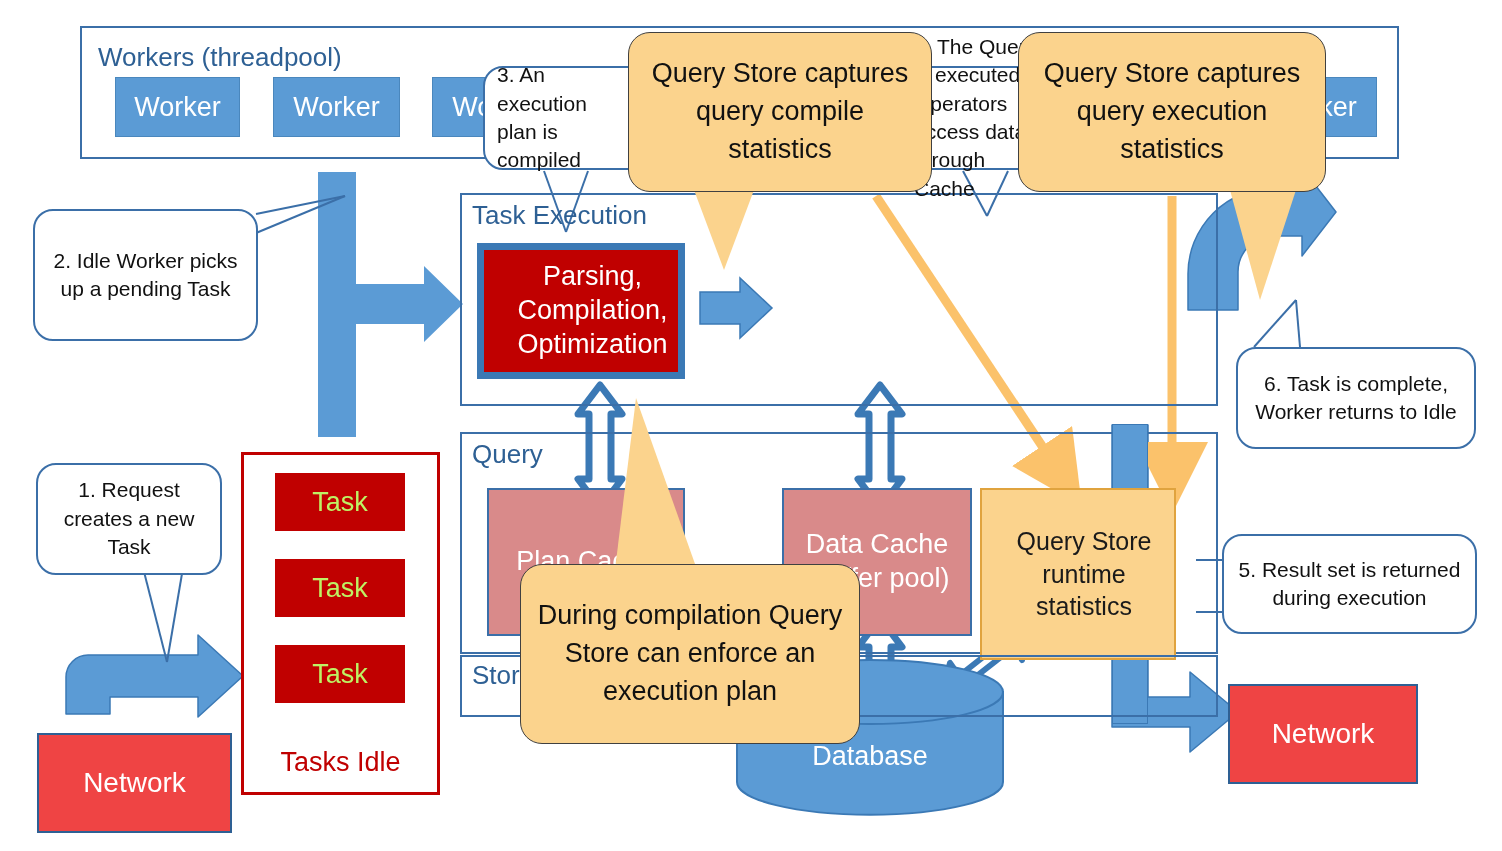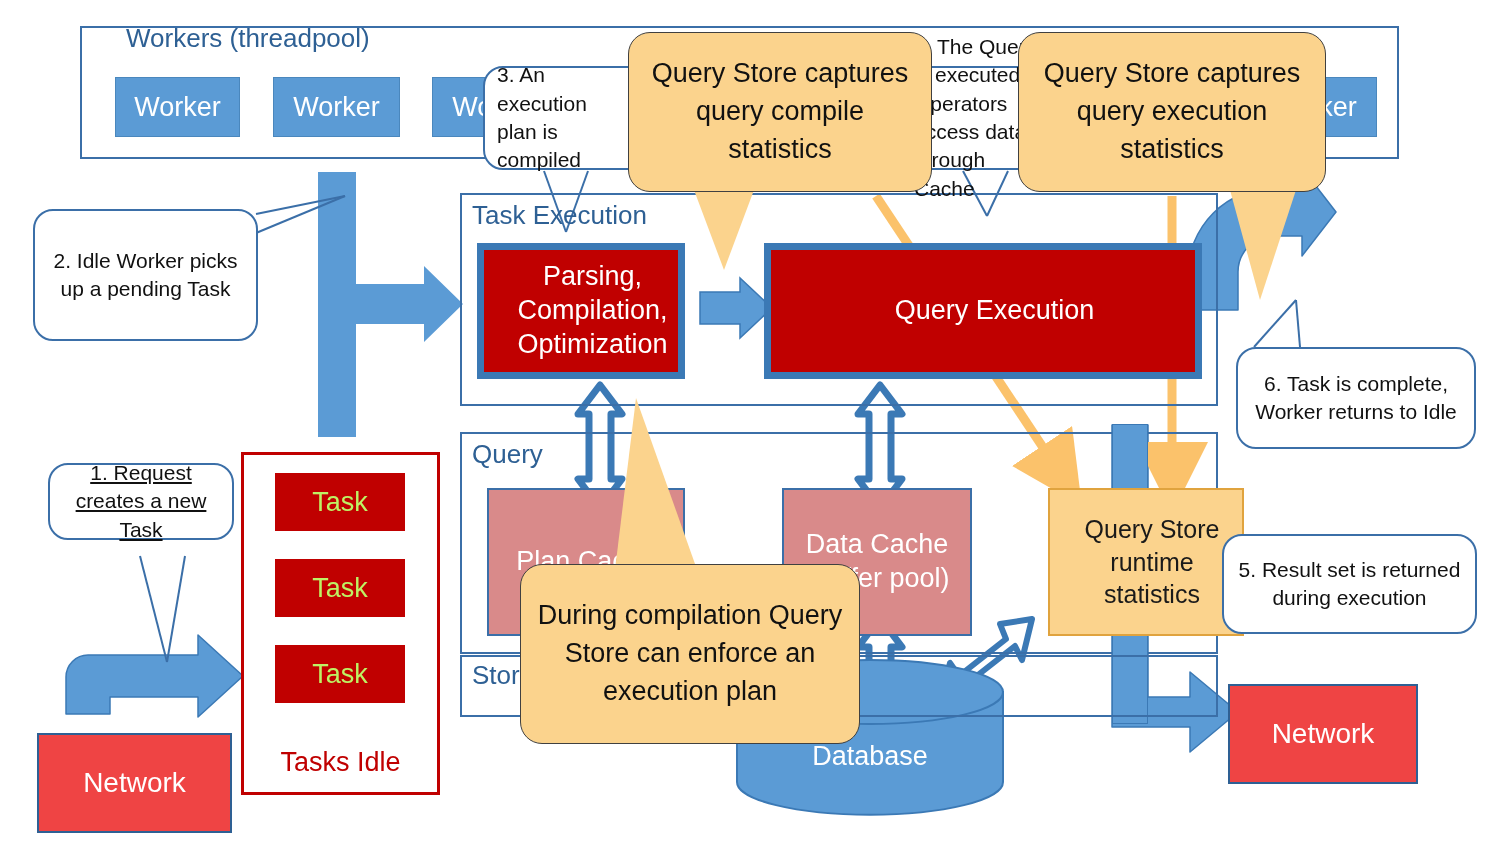--- a/index.html
+++ b/index.html
@@ -125,21 +125,21 @@
       <path d="M1300,347 L1296,300"></path>
       <path d="M140,556 L167,662"></path>
       <path d="M185,556 L167,662"></path>
       <path d="M1222,560 L1196,560"></path>
       <path d="M1222,612 L1196,612"></path>
     </g>
   </svg>
 
   <div class="abs group" style="left:80px;top:26px;width:1319px;height:133px;">
   </div>
-  <div class="abs group-label" style="left:98px;top:25px;width:400px;margin-left:28px;">Workers (threadpool)</div>
+  <div class="abs group-label" style="left:98px;top:44px;width:400px;">Workers (threadpool)</div>
 
   <div class="abs worker" style="left:115px;top:77px;width:125px;height:60px;">
     <span>Worker</span>
   </div>
   <div class="abs worker" style="left:273px;top:77px;width:127px;height:60px;">
     <span>Worker</span>
   </div>
   <div class="abs worker" style="left:432px;top:77px;width:127px;height:60px;">
     <span>Worker</span>
   </div>
@@ -150,38 +150,35 @@
     <span>Worker</span>
   </div>
 
   <div class="abs group" style="left:460px;top:193px;width:758px;height:213px;"></div>
   <div class="abs group-label" style="left:472px;top:202px;width:300px;">Task Execution</div>
 
   <div class="abs execblock" style="left:477px;top:243px;width:208px;height:136px;">
     <span style="display:block;width:160px;">Parsing, Compilation, Optimization</span>
   </div>
 
-  <div class="abs execblock" style="left:764px;top:243px;width:438px;height:136px;">
-    <span>Query Execution</span>
-  </div>
 
   <div class="abs group" style="left:460px;top:432px;width:758px;height:222px;"></div>
   <div class="abs group-label" style="left:472px;top:441px;width:300px;">Query</div>
 
   <div class="abs cacheblock" style="left:487px;top:488px;width:198px;height:148px;">
     <span style="width:170px;">Plan Cache</span>
   </div>
 
   <div class="abs cacheblock" style="left:782px;top:488px;width:190px;height:148px;">
     <span style="width:170px;">Data Cache (buffer pool)</span>
   </div>
 
   <div class="abs" style="left:1112px;top:424px;width:36px;height:300px;background:#5b9bd5;border:1px solid #3b79b5;"></div>
 
-  <div class="abs qsbox" style="left:1048px;top:488px;width:196px;height:148px;padding-left:12px;">
+  <div class="abs qsbox" style="left:980px;top:488px;width:196px;height:172px;padding-left:12px;">
     <span style="width:170px;">Query Store runtime statistics</span>
   </div>
 
   <div class="abs group" style="left:460px;top:655px;width:758px;height:62px;"></div>
   <div class="abs group-label" style="left:472px;top:662px;width:300px;">Storage</div>
 
   <div class="abs dbcyl" style="left:770px;top:741px;width:200px;text-align:center;">Database</div>
 
   <div class="abs queue-box" style="left:241px;top:452px;width:199px;height:343px;"></div>
   <div class="abs task" style="left:275px;top:473px;width:130px;height:58px;">
@@ -195,21 +192,21 @@
   </div>
   <div class="abs queue-label" style="left:241px;top:747px;width:199px;">Tasks Idle</div>
 
   <div class="abs network" style="left:37px;top:733px;width:195px;height:100px;">
     <span>Network</span>
   </div>
   <div class="abs network" style="left:1228px;top:684px;width:190px;height:100px;">
     <span>Network</span>
   </div>
 
-  <div class="abs callout" style="left:48px;top:463px;width:186px;height:77px;text-decoration:underline;">
+  <div class="abs callout" style="left:36px;top:463px;width:186px;height:112px;">
     <span>1. Request creates a new Task</span>
   </div>
 
   <div class="abs callout" style="left:33px;top:209px;width:225px;height:132px;">
     <span>2. Idle Worker picks up a pending Task</span>
   </div>
 
   <div class="abs callout" style="left:483px;top:66px;width:310px;height:104px;padding-right:160px;">
     <span style="display:block;width:150px;text-align:left;">3. An execution plan is compiled</span>
   </div>

